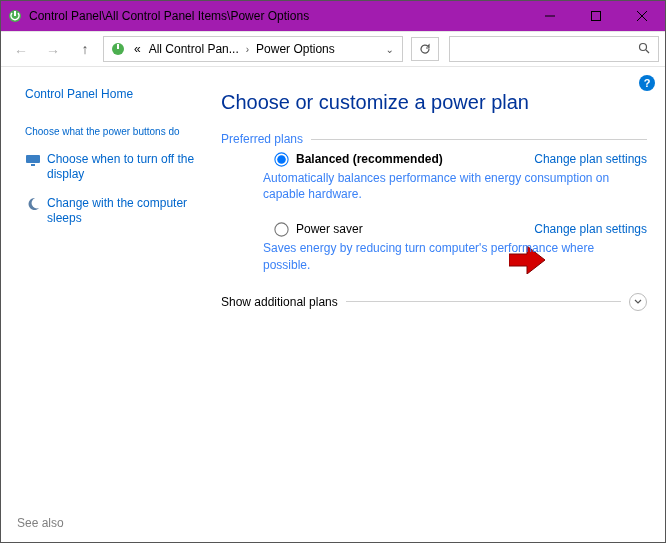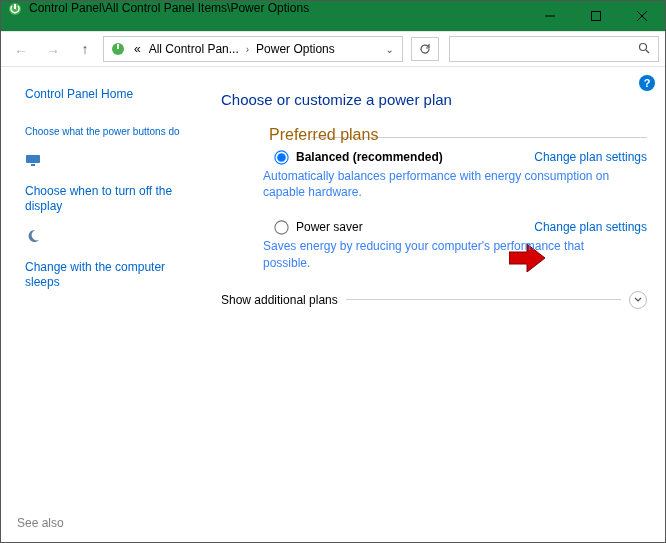--- a/index.html
+++ b/index.html
@@ -1,19 +1,19 @@
 <!DOCTYPE html>
 <html><head>
   <meta charset="utf-8">
   <style>
     * { box-sizing: border-box; margin: 0; padding: 0; }
     body { font-family: "Segoe UI", Tahoma, sans-serif; font-size: 12px; color: #000; background: #fff; }
     .window { width: 666px; height: 543px; border: 1px solid #555; background: #fff; position: relative; overflow: hidden; }
 
-    .titlebar { height: 30px; display: flex; align-items: flex-start; padding: 0 0 0 6px; background: #15803d; }
+    .titlebar { height: 30px; display: flex; align-items: center; padding: 0 0 0 6px; background: #a21caf; }
     .titlebar-icon { width: 16px; height: 16px; margin-right: 6px; }
     .title-text { font-size: 12px; color: #000; flex: 0 0 auto; }
     .titlebar-spacer { flex: 1; }
     .win-btn { width: 46px; height: 30px; display: flex; align-items: center; justify-content: center; }
 
     .navbar { height: 36px; border-top: 1px solid #e5e5e5; border-bottom: 1px solid #e5e5e5; display: flex; align-items: center; padding: 0 6px; gap: 4px; }
     .nav-arrow { width: 28px; height: 28px; display: flex; align-items: center; justify-content: center; color: #b0b0b0; font-size: 14px; }
     .nav-up { color: #555; }
     .addressbar { flex: 0 0 auto; display: flex; align-items: center; border: 1px solid #ccc; height: 26px; width: 300px; padding: 0 2px; }
     .addr-icon { width: 16px; height: 16px; margin: 0 4px; }
@@ -24,30 +24,30 @@
     .searchbox { flex: 1; margin-left: 6px; border: 1px solid #ccc; height: 26px; display: flex; align-items: center; }
     .searchbox input { border: none; outline: none; flex: 1; font-size: 12px; padding: 0 6px; background: transparent; }
     .search-icon { padding: 0 8px; color: #555; }
 
     .help-icon { position: absolute; right: 10px; top: 74px; width: 16px; height: 16px; background: #0078d7; border-radius: 50%; color: #fff; font-size: 11px; font-weight: bold; display: flex; align-items: center; justify-content: center; }
 
     .content { display: flex; height: calc(100% - 66px); }
     .sidebar { width: 210px; padding: 20px 10px 10px 24px; }
     .side-link { color: #0066cc; font-size: 10px; margin-bottom: 14px; display: block; line-height: 1.3; cursor: pointer; }
     .side-link.home { font-size: 12px; margin-bottom: 22px; }
-    .side-task { display: flex; align-items: flex-start; gap: 16px; margin-bottom: 14px; flex-direction: column; }
+    .side-task { display: flex; align-items: flex-start; gap: 6px; margin-bottom: 14px; }
     .side-task .icon { width: 16px; height: 16px; flex-shrink: 0; }
     .side-task .lbl { color: #0066cc; font-size: 12px; line-height: 1.25; cursor: pointer; }
 
     .main { flex: 1; padding: 24px 18px 10px 10px; position: relative; }
-    .main h1 { color: #003399; font-size: 15px; font-weight: normal; margin-bottom: 10px; }
+    .main h1 { color: #003399; font-size: 20px; font-weight: normal; margin-bottom: 10px; }
     .main p.desc { font-size: 12px; line-height: 1.4; margin-bottom: 2px; }
     .main a.inline { color: #0066cc; text-decoration: underline; cursor: pointer; }
 
-    .fieldset-label { font-size: 16px; color: #a16207; margin-top: 18px; margin-bottom: 0; margin-left: 48px; }
+    .fieldset-label { font-size: 12px; color: #3b82f6; margin-top: 18px; margin-bottom: 0; }
     .hr-line { border: none; border-top: 1px solid #d0d0d0; margin-top: -7px; margin-left: 90px; margin-bottom: 12px; }
 
     .plan { margin-left: 20px; margin-bottom: 20px; position: relative; }
     .plan-header { display: flex; align-items: flex-end; padding-left: 34px; }
     .plan-header input[type=radio] { margin-right: 8px; transform: scale(1.1); }
     .plan-name { font-size: 12px; }
     .plan-name.bold { font-weight: bold; }
     .change-link { margin-left: auto; color: #0066cc; font-size: 12px; cursor: pointer; }
     .plan-desc { font-size: 12px; color: #3b82f6; margin-left: 22px; margin-top: 4px; line-height: 1.35; padding-right: 30px; }
 
@@ -159,21 +159,21 @@
             <polygon points="0,8 18,8 18,0 36,14 18,28 18,20 0,20" fill="#d40000" stroke="#800000" stroke-width="1"></polygon>
           </svg>
       </div>
 
       <div class="plan">
         <div class="plan-header">
           <input type="radio" name="plan" style="">
           <span class="plan-name">Power saver</span>
           <span class="change-link">Change plan settings</span>
         </div>
-        <div class="plan-desc">Saves energy by reducing your computer's performance that possible.</div>
+        <div class="plan-desc">Saves energy by reducing turn computer's performance where possible.</div>
       </div>
 
       <div class="show-additional">
         <span class="lbl">Show additional plans</span>
         <hr class="hr2">
         <div class="expand-btn">
             <svg width="8" height="8" viewBox="0 0 8 8">
               <polyline points="1,2 4,5 7,2" fill="none" stroke="#555" stroke-width="1.2"></polyline>
             </svg>
           </div>

